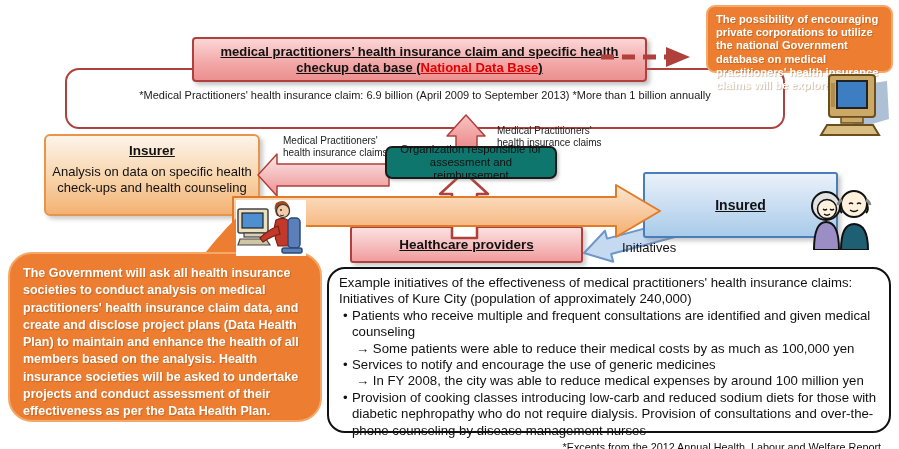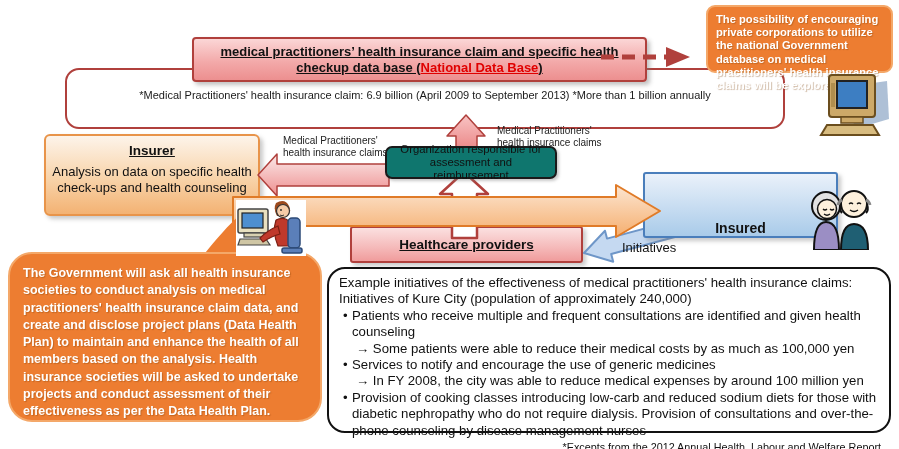--- a/index.html
+++ b/index.html
@@ -38,22 +38,22 @@
   .org-box { left:385px; top:146px; width:172px; height:33px; z-index:4;
     background:#0f766e; border:2px solid #1a1a1a; border-radius:7px;
     box-shadow:2px 2px 3px rgba(120,120,120,.4);
     display:flex; align-items:center; justify-content:center; text-align:center;
     font-size:11.3px; color:#111; line-height:13px; padding:0 4px; }
 
   .insured-box { left:643px; top:172px; width:195px; height:66px; z-index:4;
     background:linear-gradient(#EAF1FA, #C3DAF0 60%, #A9CBE9);
     border:2px solid #4A7EBB; border-radius:3px;
     box-shadow:3px 3px 4px rgba(120,120,120,.4);
-    display:flex; align-items:flex-end; justify-content:center;
-    font-size:14px; font-weight:bold; color:#111; }
+    display:flex; align-items:center; justify-content:center;
+    font-size:14px; font-weight:bold; text-decoration:underline; color:#111; }
 
   .healthcare-box { left:350px; top:226px; width:233px; height:37px; z-index:2;
     background:linear-gradient(#FBE0E0, #F5B9B9 60%, #F09C9C);
     border:2px solid #B0403C; border-radius:3px;
     box-shadow:3px 3px 4px rgba(120,120,120,.4);
     display:flex; align-items:center; justify-content:center;
     font-size:13.5px; font-weight:bold; text-decoration:underline; color:#111; }
 
   .flow-label { z-index:5; font-size:10px; color:#222; line-height:11.5px; }
   .lbl-left { left:283px; top:135px; width:118px; }
@@ -197,21 +197,21 @@
     <path d="M198,262 C212,244 228,225 241,214 C234,233 238,250 253,262 Z" fill="#ED7D31"></path>
   </svg>
 
   <div class="abs bubble-bl">The Government will ask all health insurance societies to conduct analysis on medical practitioners' health insurance claim data, and create and disclose project plans (Data Health Plan) to maintain and enhance the health of all members based on the analysis. Health insurance societies will be asked to undertake projects and conduct assessment of their effectiveness as per the Data Health Plan.</div>
 
   <div class="abs example-box">
     <div>Example initiatives of the effectiveness of medical practitioners' health insurance claims:</div>
     <div>Initiatives of Kure City (population of approximately 240,000)</div>
     <div class="item">
       <span class="blt">•</span>
-      <span class="itxt">Patients who receive multiple and frequent consultations are identified and given health counseling</span>
+      <span class="itxt">Patients who receive multiple and frequent consultations are identified and given medical counseling</span>
     </div>
     <div class="res">→ Some patients were able to reduce their medical costs by as much as 100,000 yen</div>
     <div class="item">
       <span class="blt">•</span>
       <span class="itxt">Services to notify and encourage the use of generic medicines</span>
     </div>
     <div class="res">→ In FY 2008, the city was able to reduce medical expenses by around 100 million yen</div>
     <div class="item">
       <span class="blt">•</span>
       <span class="itxt">Provision of cooking classes introducing low-carb and reduced sodium diets for those with diabetic nephropathy who do not require dialysis. Provision of consultations and over-the-phone counseling by disease management nurses</span>

